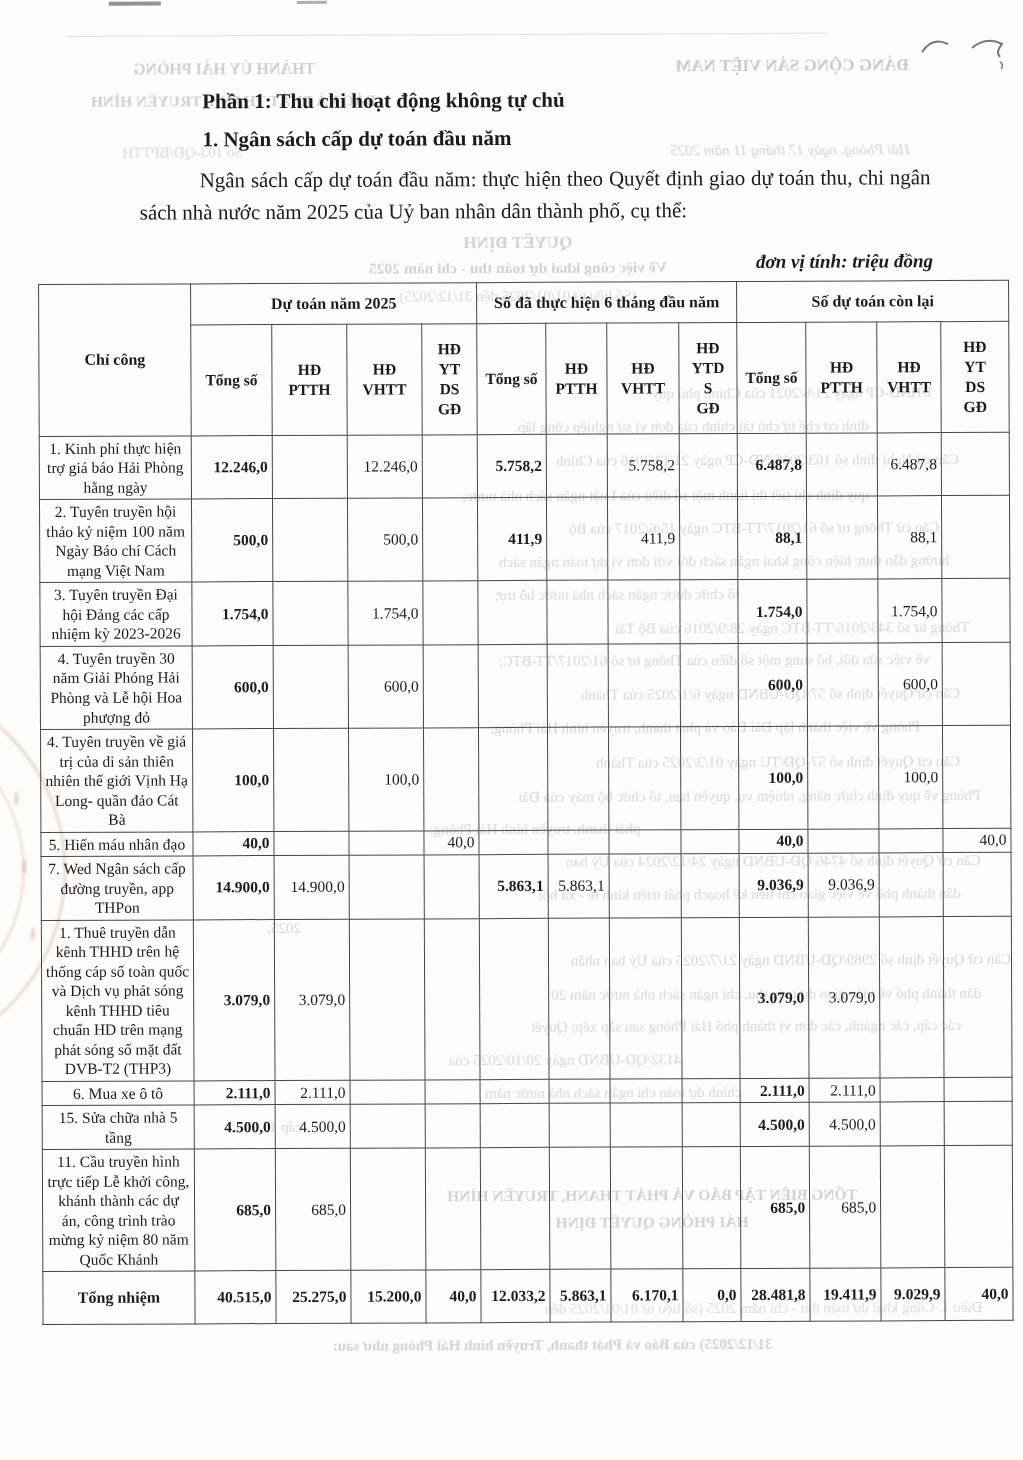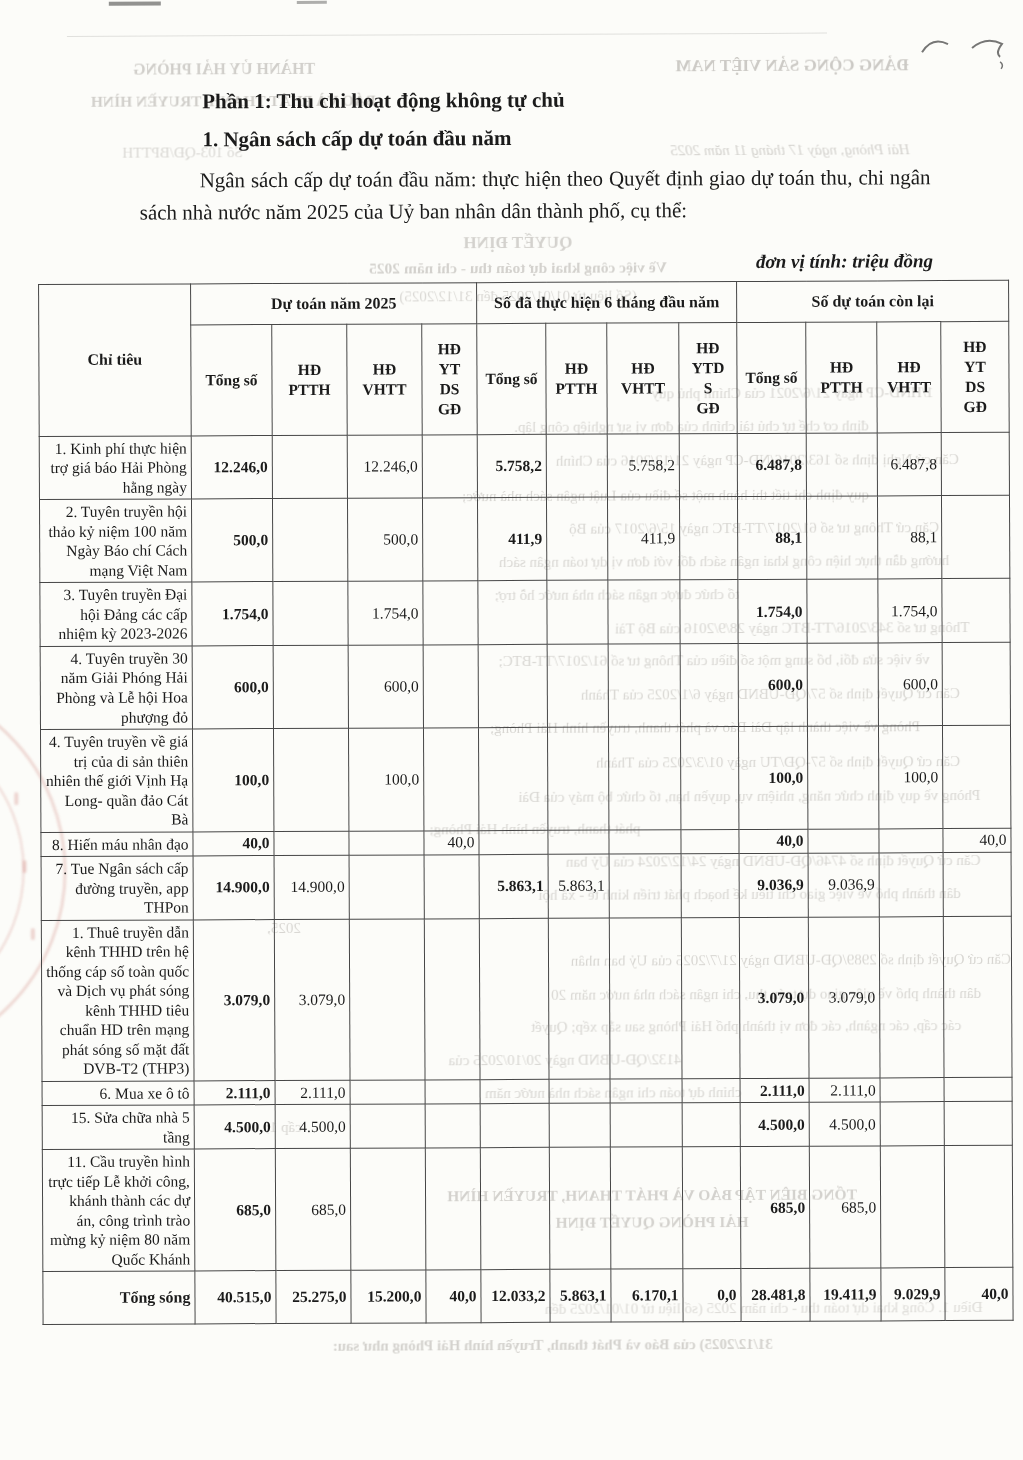--- a/index.html
+++ b/index.html
@@ -38,21 +38,21 @@
   table.budget{
     border-collapse:collapse;table-layout:fixed;margin-left:40px;
     width:970px;font-size:15.5px;background:transparent;
   }
   table.budget th,table.budget td{
     border:1px solid #474747;padding:2px 4px;vertical-align:middle;
   }
   table.budget th{font-weight:bold;text-align:center;}
   table.budget thead tr.grp th{height:36px;font-size:16px;}
   table.budget thead tr.sub th{height:106px;white-space:pre-line;font-size:15.5px;line-height:1.3;}
-  td.lbl{text-align:right;padding:3px 3px 3px 6px;line-height:1.26;}
+  td.lbl{text-align:center;padding:3px 3px 3px 6px;line-height:1.26;}
   td.num{text-align:right;padding-right:6px;}
   td.tong{font-weight:bold;}
   tr.total td{font-weight:bold;height:48px;}
   tr.total td.lbl{font-size:16px;}
 </style>
 </head>
 <body>
 
 <div class="page">
   <div class="content">
@@ -125,21 +125,21 @@
           <col style="width:61px">
             <col style="width:72px">
             <col style="width:58px">
           <col style="width:69px">
             <col style="width:71px">
             <col style="width:64px">
           <col style="width:68px">
         </colgroup>
         <thead id="budget-thead">
             <tr class="grp">
-              <th rowspan="2">Chỉ tiêu</th>
+              <th rowspan="2">Chỉ công</th>
               <th colspan="4">Dự toán năm 2025</th>
               <th colspan="4">Số đã thực hiện 6 tháng đầu năm</th>
               <th colspan="4">Số dự toán còn lại</th>
             </tr>
             <tr class="sub">
               <th>Tổng số</th>
               <th>HĐ
 PTTH</th>
               <th>HĐ
 VHTT</th>
@@ -237,36 +237,36 @@
               <td class="num tong"></td>
               <td class="num"></td>
               <td class="num"></td>
               <td class="num"></td>
               <td class="num tong">100,0</td>
               <td class="num"></td>
               <td class="num">100,0</td>
               <td class="num"></td>
             </tr>
             <tr>
-              <td class="lbl">8. Hiến máu nhân đạo</td>
+              <td class="lbl">5. Hiến máu nhân đạo</td>
               <td class="num tong">40,0</td>
               <td class="num"></td>
               <td class="num"></td>
               <td class="num">40,0</td>
               <td class="num tong"></td>
               <td class="num"></td>
               <td class="num"></td>
               <td class="num"></td>
               <td class="num tong">40,0</td>
               <td class="num"></td>
               <td class="num"></td>
               <td class="num">40,0</td>
             </tr>
             <tr>
-              <td class="lbl">7. Tue Ngân sách cấp đường truyền, app THPon</td>
+              <td class="lbl">7. Wed Ngân sách cấp đường truyền, app THPon</td>
               <td class="num tong">14.900,0</td>
               <td class="num">14.900,0</td>
               <td class="num"></td>
               <td class="num"></td>
               <td class="num tong">5.863,1</td>
               <td class="num">5.863,1</td>
               <td class="num"></td>
               <td class="num"></td>
               <td class="num tong">9.036,9</td>
               <td class="num">9.036,9</td>
@@ -327,21 +327,21 @@
               <td class="num tong"></td>
               <td class="num"></td>
               <td class="num"></td>
               <td class="num"></td>
               <td class="num tong">685,0</td>
               <td class="num">685,0</td>
               <td class="num"></td>
               <td class="num"></td>
             </tr>
             <tr class="total">
-              <td class="lbl">Tổng sóng</td>
+              <td class="lbl">Tổng nhiệm</td>
               <td class="num tong">40.515,0</td>
               <td class="num">25.275,0</td>
               <td class="num">15.200,0</td>
               <td class="num">40,0</td>
               <td class="num tong">12.033,2</td>
               <td class="num">5.863,1</td>
               <td class="num">6.170,1</td>
               <td class="num">0,0</td>
               <td class="num tong">28.481,8</td>
               <td class="num">19.411,9</td>

